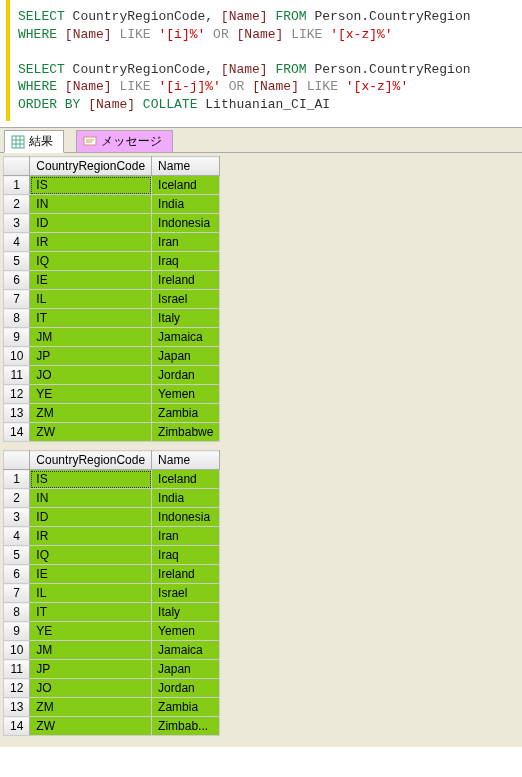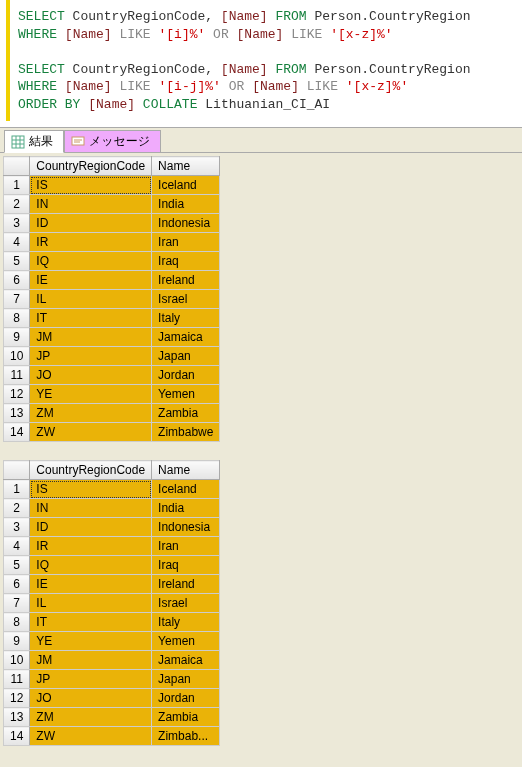--- a/index.html
+++ b/index.html
@@ -30,21 +30,21 @@
   .results-panel {
     border-top: 1px solid #aaa;
     background: #ece9d8;
     margin-top: 6px;
   }
   .tabs {
     display: flex;
     background: #ece9d8;
     border-bottom: 1px solid #aaa;
     padding: 2px 4px 0 4px;
-    gap: 0;
+    gap: 12px;
   }
   .tab {
     display: flex;
     align-items: center;
     gap: 4px;
     padding: 2px 10px 2px 6px;
     background: #f0abfc;
     border: 1px solid #aaa;
     border-bottom: none;
     font-family: "MS UI Gothic", sans-serif;
@@ -52,22 +52,22 @@
     cursor: pointer;
   }
   .tab.active { background: #fff; border-bottom: 1px solid #fff; margin-bottom: -1px; }
   .tab .ticon { width: 14px; height: 14px; }
 
   .grid-wrap { padding: 3px; }
   table.grid {
     border-collapse: collapse;
     font-family: "MS UI Gothic", sans-serif;
     font-size: 12px;
-    background: #eab308;
-    margin-bottom: 18px;
+    background: #84cc16;
+    margin-bottom: 8px;
   }
   table.grid th, table.grid td {
     border: 1px solid #ccc;
     padding: 2px 6px;
     text-align: left;
     height: 18px;
   }
   table.grid th {
     background: linear-gradient(#fafafa,#e4e4e4);
     font-weight: normal;

